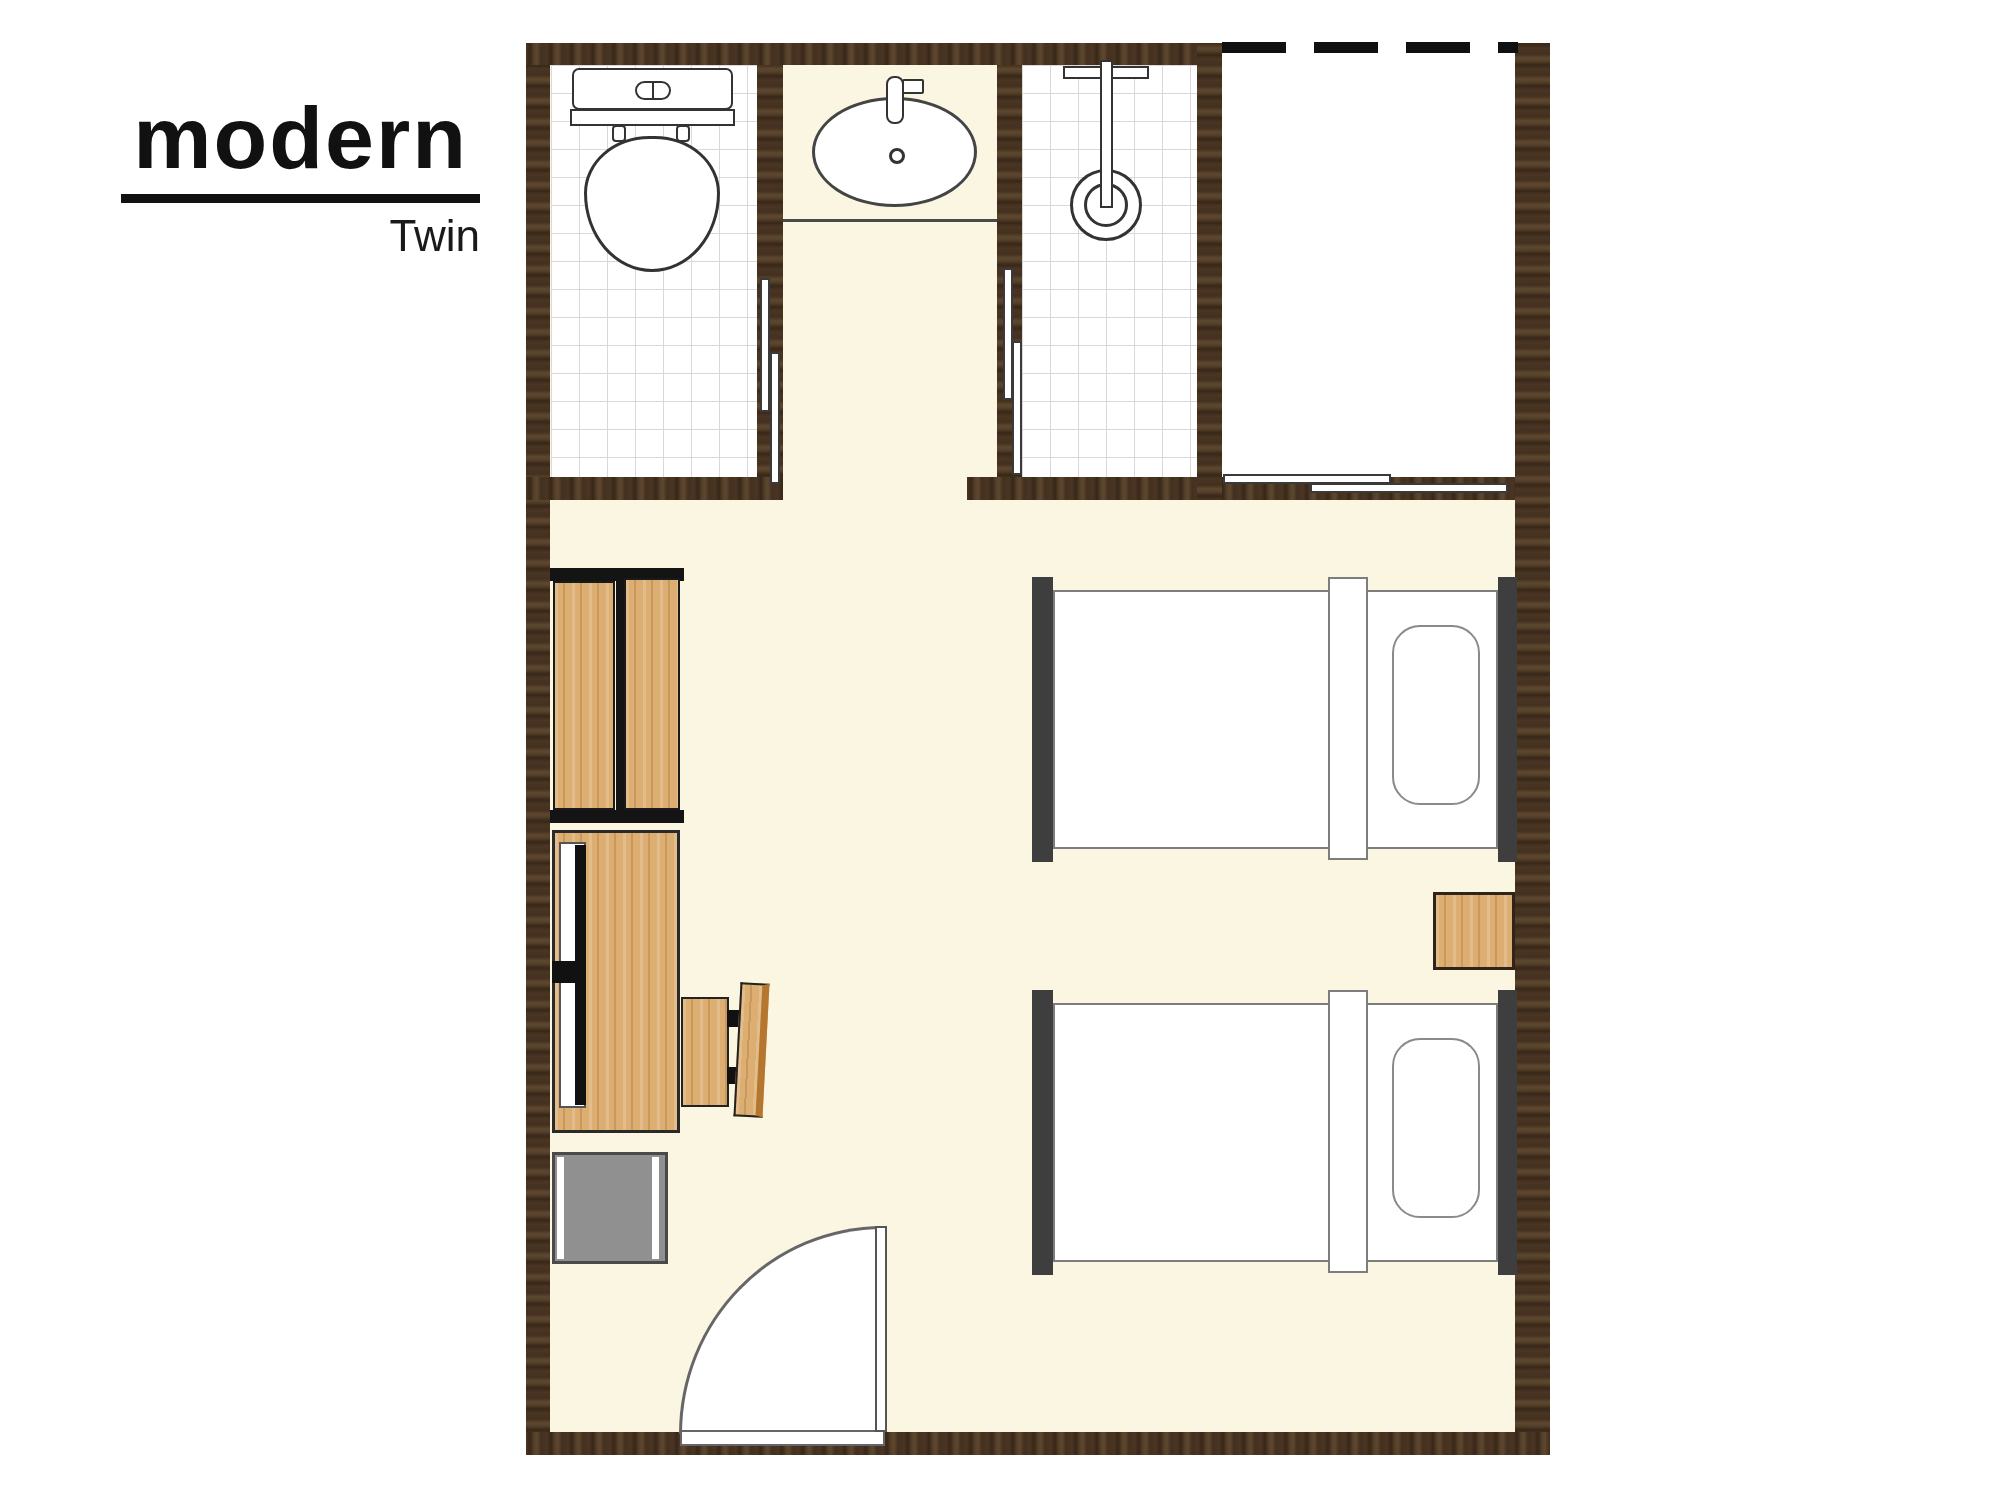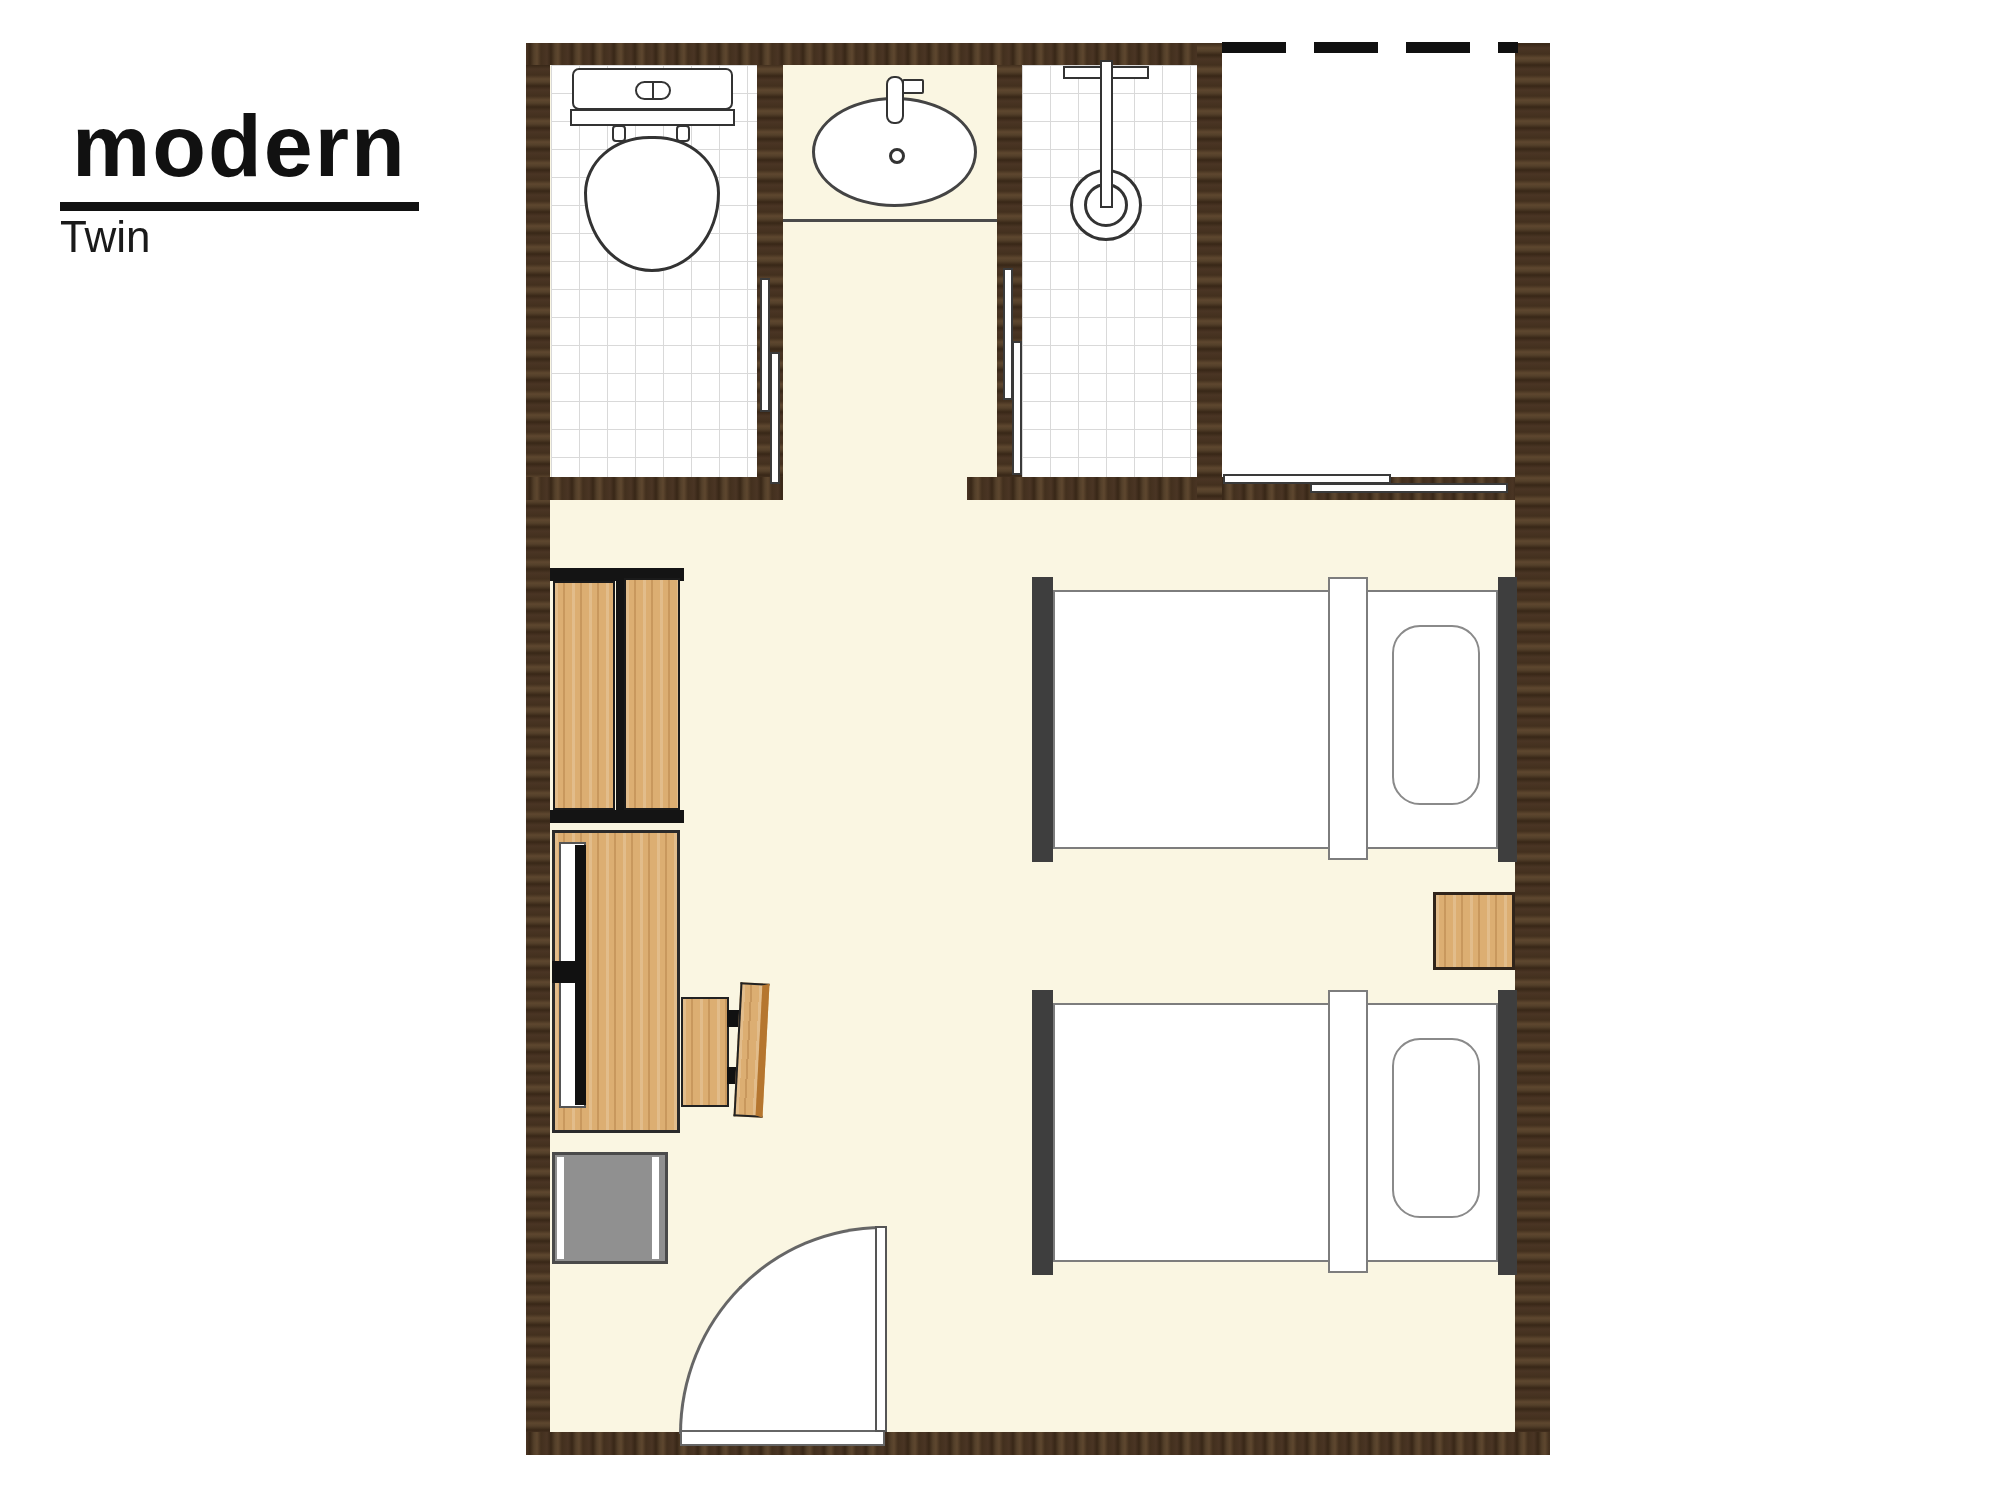--- a/index.html
+++ b/index.html
@@ -1,23 +1,23 @@
 <!DOCTYPE html>
 <html><head>
 <meta charset="utf-8">
 <style>
   html,body{margin:0;padding:0;background:#ffffff;}
   body{width:2000px;height:1500px;position:relative;font-family:"Liberation Sans", sans-serif;overflow:hidden;}
   .abs{position:absolute;box-sizing:border-box;}
 
   
-  .title-block{left:60px;top:100px;width:420px;text-align:left;}
+  .title-block{left:60px;top:92px;width:420px;text-align:right;}
   .title-main{display:inline-block;font-size:88px;font-weight:bold;color:#111;
     letter-spacing:2px;border-bottom:9px solid #111;padding:0 12px 10px 12px;line-height:1.05;}
-  .title-sub{font-size:44px;color:#1a1a1a;margin-top:1px;font-weight:500;}
+  .title-sub{font-size:44px;color:#1a1a1a;margin-top:8px;font-weight:500;}
 
   
   .floor{background:#faf6e2;}
   .tile{background-color:#ffffff;
     background-image:linear-gradient(#d9d9d9 1px,transparent 1px),
                      linear-gradient(90deg,#d9d9d9 1px,transparent 1px);
     background-size:28px 28px;}
   .closet-floor{background:#ffffff;}
 
   

